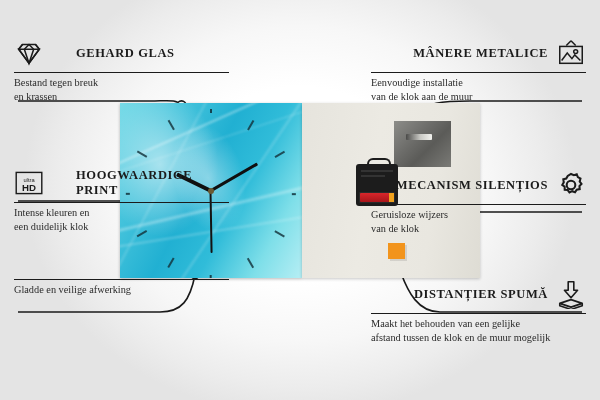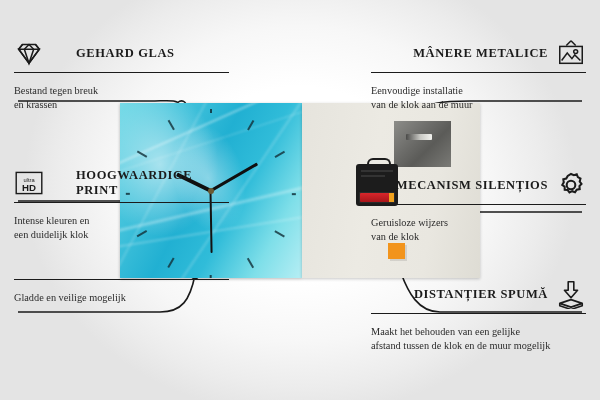--- a/index.html
+++ b/index.html
@@ -23,21 +23,21 @@
   .feat .head{display:flex;align-items:center;gap:8px;min-height:34px;}
   .feat.right .head{flex-direction:row-reverse;}
   .feat .title{
     font-size:12.5px;font-weight:bold;color:#1b1b1b;
     letter-spacing:.6px;line-height:1.18;text-transform:uppercase;margin-left:24px;
   }
   .feat.left .title{text-align:left;}
   .feat.right .title{text-align:left;}
   .feat .rule{border-bottom:1.3px solid #1b1b1b;margin-top:2px;}
   .feat .desc{
-    font-size:10.3px;color:#2b2b2b;line-height:1.34;margin-top:11px;
+    font-size:10.3px;color:#2b2b2b;line-height:1.34;margin-top:3px;
     white-space:pre-line;
   }
   .feat.right .desc{}
   .ico{width:30px;height:30px;flex:0 0 30px;display:block;}
   .ico svg{width:100%;height:100%;display:block;}
 
   
   #f-glass{left:14px;top:36px;}
   #f-print{left:14px;top:166px;}
   #f-edges{left:14px;top:277px;}
@@ -236,21 +236,21 @@
       <span class="title">HOOGWAARDIGE
 PRINT</span>
     </div>
     <div class="rule"></div>
     <div class="desc">Intense kleuren en
 een duidelijk klok</div>
   </div>
 
   <div class="feat left" id="f-edges">
     <div class="rule"></div>
-    <div class="desc">Gladde en veilige mogelijk</div>
+    <div class="desc">Gladde en veilige afwerking</div>
   </div>
 
   <div class="feat right" id="f-hooks">
     <div class="head">
       <span class="ico">
         <svg viewBox="0 0 32 32">
             <g fill="none" stroke="#1b1b1b" stroke-width="1.6">
           <path d="M16 3l5 5"></path>
               <path d="M16 3l-5 5"></path>
           <rect x="4" y="9" width="24" height="18"></rect>

